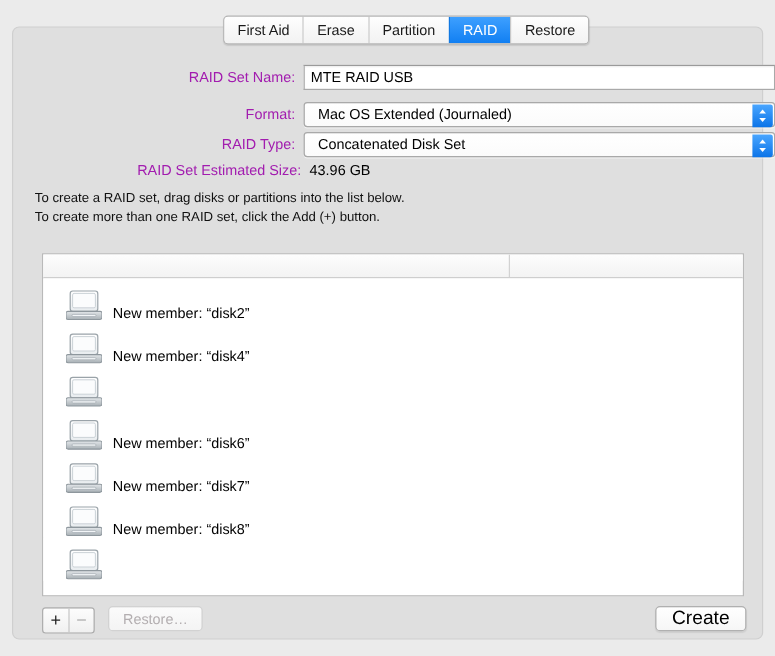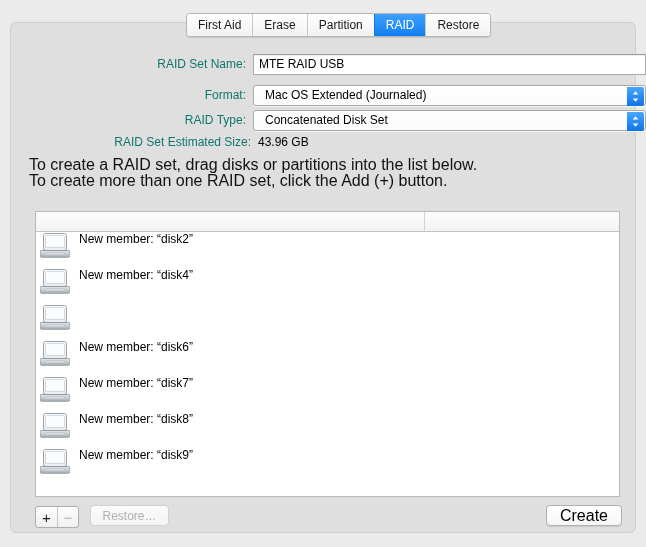--- a/index.html
+++ b/index.html
@@ -76,21 +76,21 @@
     width: 646px;
     height: 22px;
     display: flex;
     align-items: center;
   }
   .form-label {
     width: 258px;
     text-align: right;
     padding-right: 7px;
     font-size: 12px;
-    color: #0f766e;
+    color: #a21caf;
     box-sizing: border-box;
     white-space: nowrap;
   }
   .field-wrap {
     position: relative;
     height: 21px;
   }
 
   .text-field {
     width: 393px;
@@ -142,21 +142,21 @@
     font-size: 12px;
     color: #000;
     line-height: 21px;
   }
 
   
   #instructions {
     position: absolute;
     left: 29px;
     top: 157px;
-    font-size: 16px;
+    font-size: 11px;
     color: #111;
     line-height: 16px;
   }
 
   
   #list-panel {
     position: absolute;
     left: 35px;
     top: 211px;
     width: 585px;
@@ -183,22 +183,22 @@
   }
   .header-col.second {
     flex: 1;
   }
   #list-body {
     position: relative;
   }
   .list-row {
     height: 36px;
     display: flex;
-    align-items: flex-start;
-    padding-left: 4px;
+    align-items: flex-end;
+    padding-left: 19px;
     background: #ffffff;
     cursor: default;
   }
   .disk-icon {
     width: 30px;
     height: 27px;
     flex: 0 0 30px;
     margin-right: 9px;
   }
   .row-label {
@@ -471,21 +471,20 @@
                 <linearGradient id="baseFace" x1="0" y1="0" x2="0" y2="1">
                   <stop offset="0%" stop-color="#e3e7ea"></stop>
                   <stop offset="100%" stop-color="#a8b0b5"></stop>
                 </linearGradient>
               </defs>
               <rect x="3.5" y="1.5" width="23" height="17" rx="2.2" ry="2.2" fill="url(#topFace)" stroke="#9aa3a9" stroke-width="1"></rect>
               <rect x="5.5" y="3.5" width="19" height="12" rx="1.2" ry="1.2" fill="#fbfcfd" stroke="#c9d0d5" stroke-width="0.8"></rect>
               <path d="M1.6 18.5 H28.4 a1.6 1.6 0 0 1 1.6 1.6 v3.4 a1.8 1.8 0 0 1 -1.8 1.8 H1.8 A1.8 1.8 0 0 1 0 23.5 v-3.4 a1.6 1.6 0 0 1 1.6 -1.6 Z" fill="url(#baseFace)" stroke="#8e979d" stroke-width="0.9"></path>
               <rect x="5" y="21" width="20" height="1.8" rx="0.9" ry="0.9" fill="#f2f5f7" stroke="#9aa3a9" stroke-width="0.5"></rect>
             </svg></span>
-          <span class="row-label">New member: “disk9”</span>
         </div>
       </div>
   </div>
 
   <div id="bottom-bar">
     <div id="segmented">
       <div class="seg-btn">+</div>
       <div class="seg-btn divider disabled">−</div>
     </div>
     <div id="options-button">Restore…</div>

